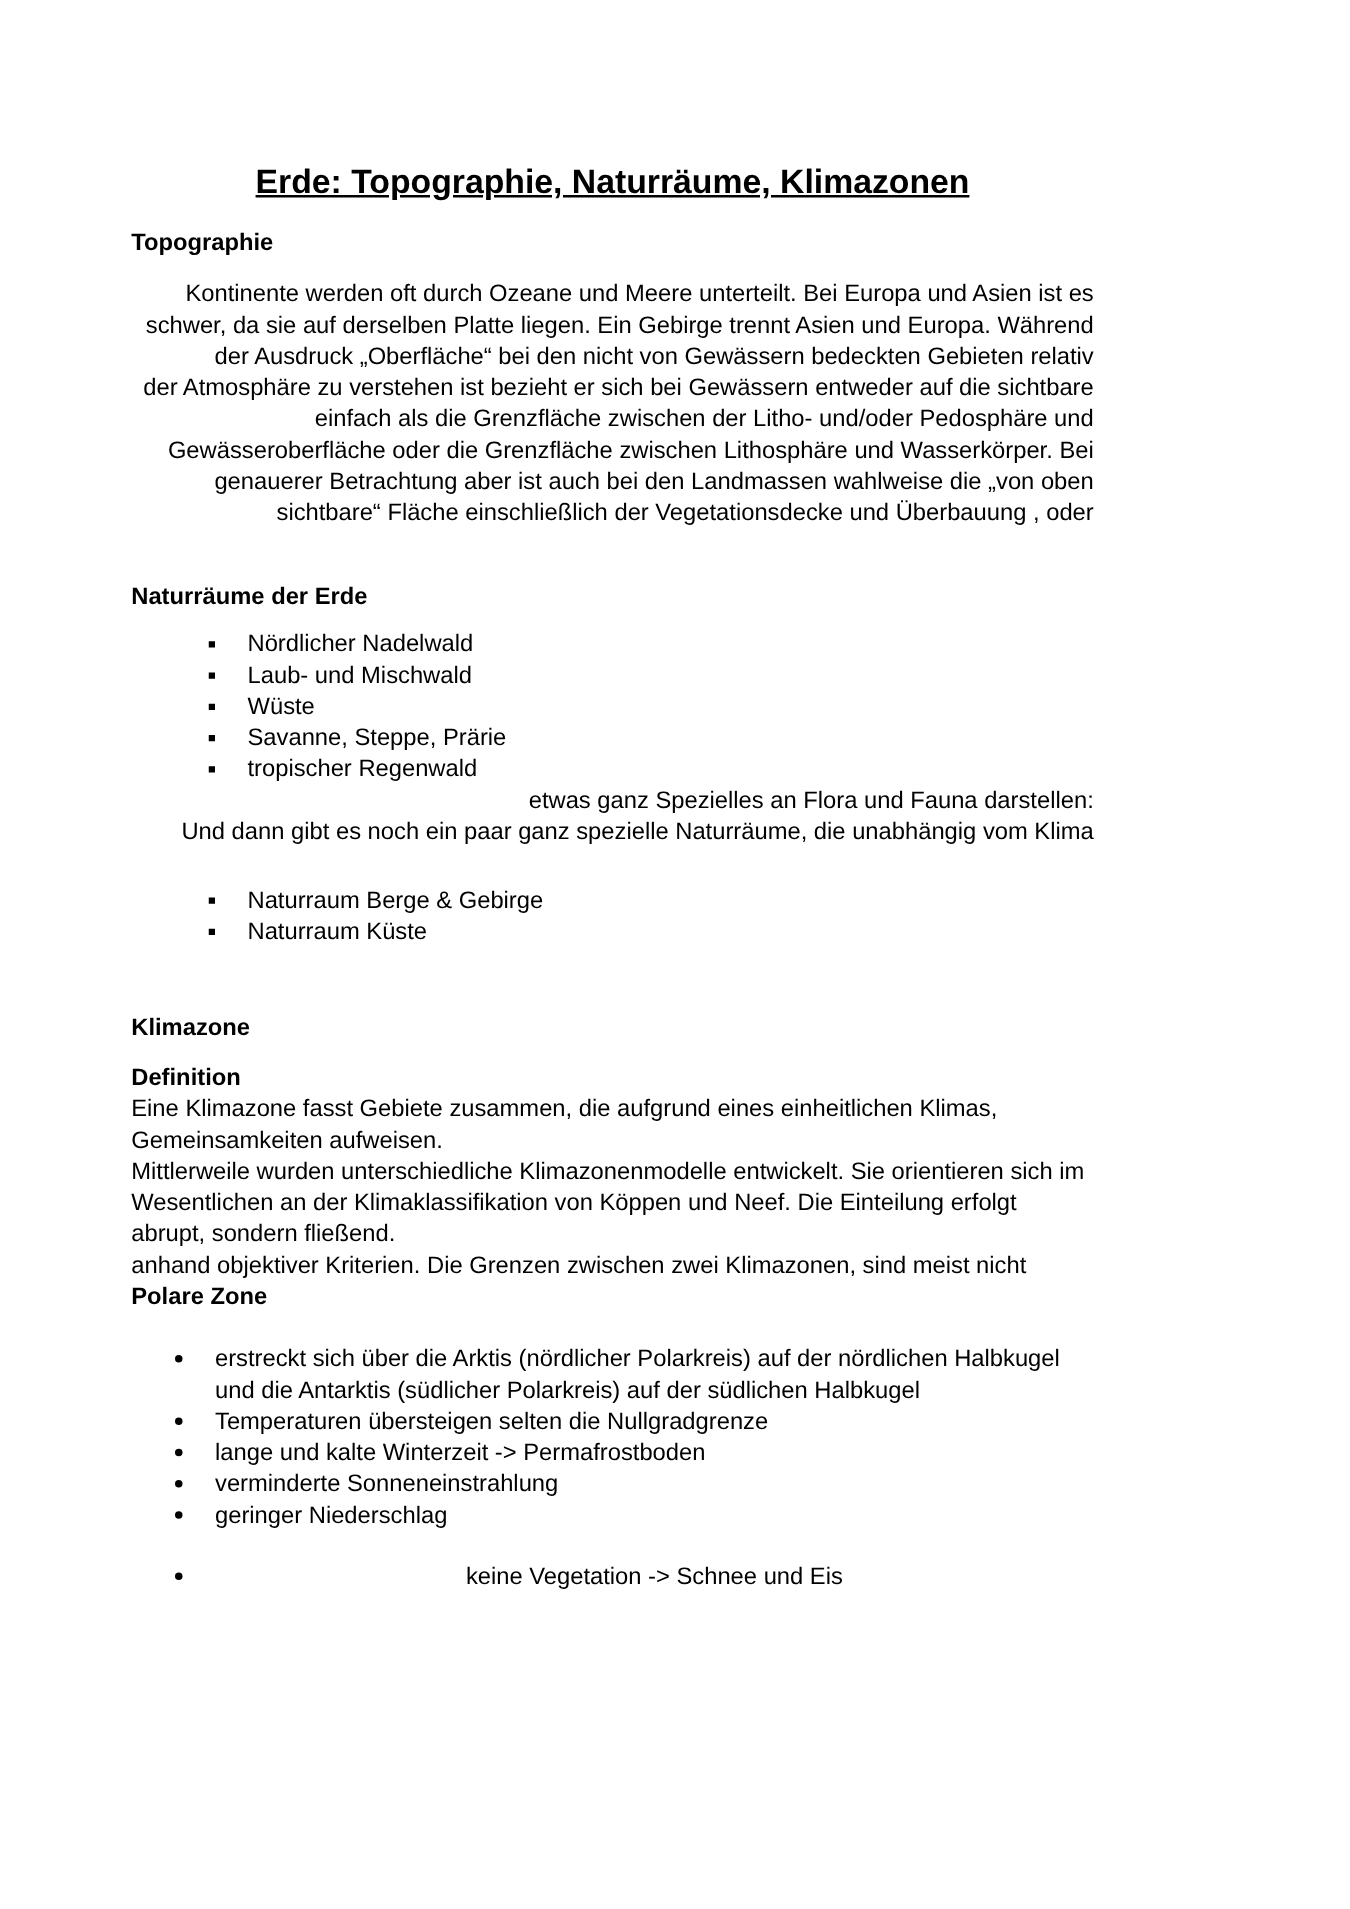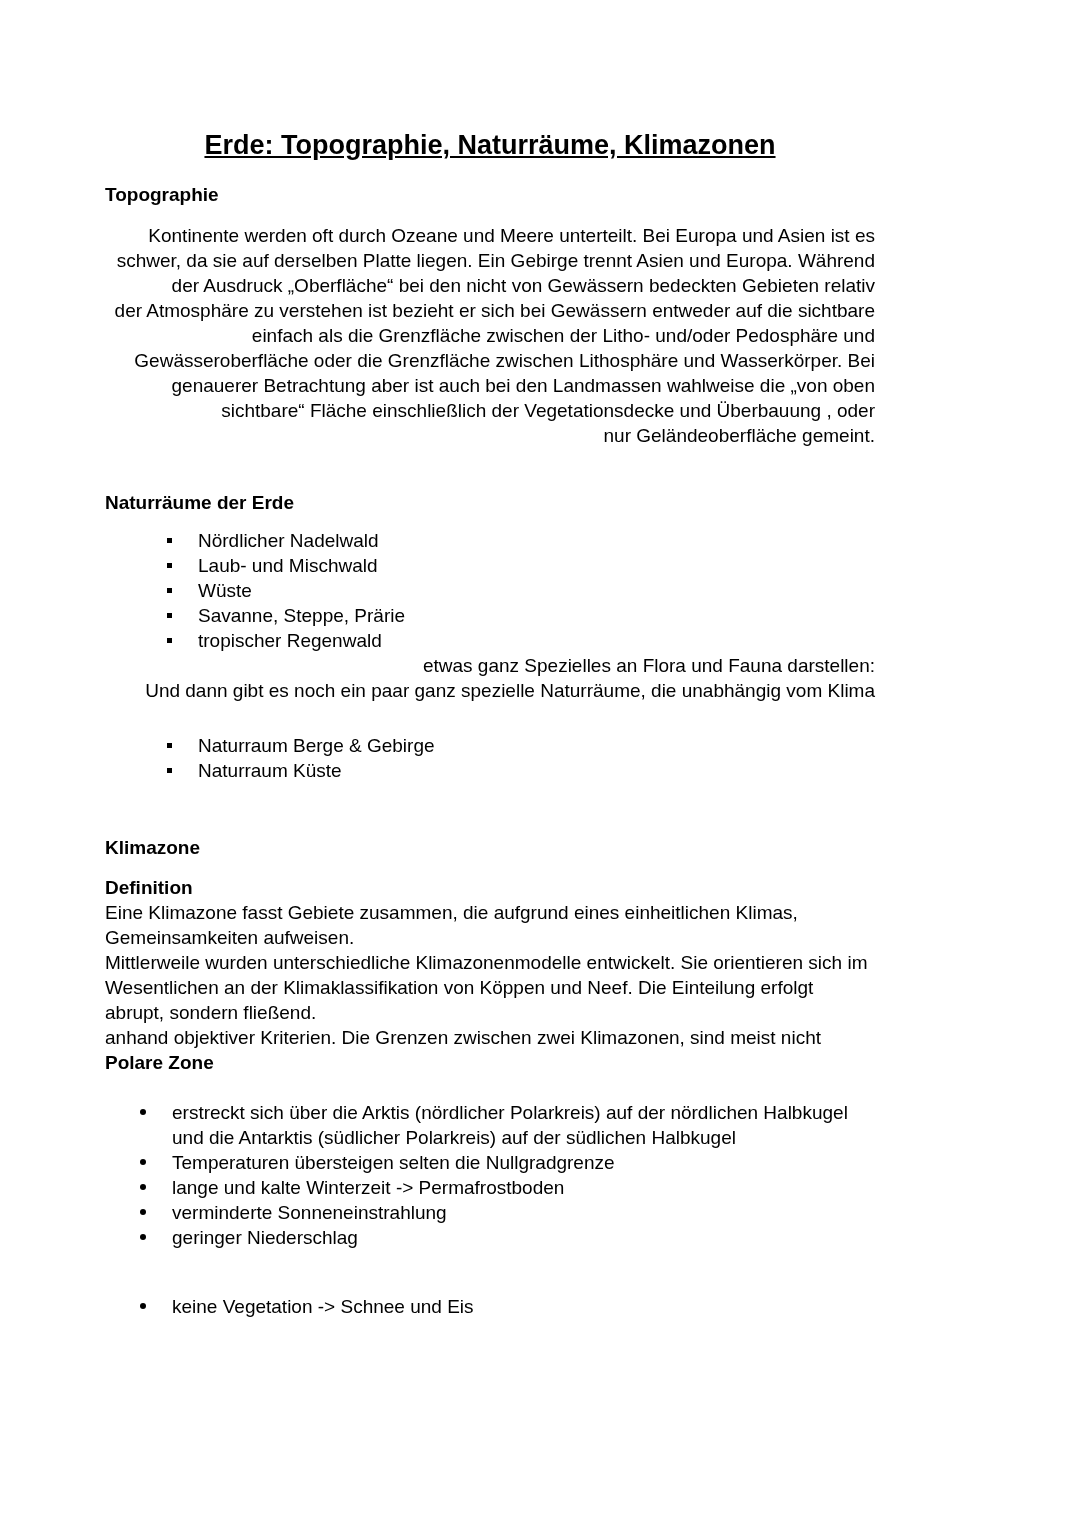--- a/index.html
+++ b/index.html
@@ -66,41 +66,40 @@
     left: 35px;
     top: 9px;
     width: 6px;
     height: 6px;
     border-radius: 50%;
     background: #000;
   }
   .round-list .bullet-item div { white-space: pre; }
 
   .veg-label { margin-top: 28px; }
-  .veg-list  { margin-top: 44px; }
+  .veg-list  { margin-top: 24px; text-align: center; }
 </style>
 </head>
 <body>
 
 <div class="page">
 
   <h1 class="title">Erde: Topographie, Naturräume, Klimazonen</h1>
 
   <section>
     <h2 class="heading">Topographie</h2>
     <div class="para">
         <div class="text-line">Kontinente werden oft durch Ozeane und Meere unterteilt. Bei Europa und Asien ist es</div>
         <div class="text-line">schwer, da sie auf derselben Platte liegen. Ein Gebirge trennt Asien und Europa. Während</div>
         <div class="text-line">der Ausdruck „Oberfläche“ bei den nicht von Gewässern bedeckten Gebieten relativ</div>
         <div class="text-line">der Atmosphäre zu verstehen ist bezieht er sich bei Gewässern entweder auf die sichtbare</div>
         <div class="text-line">einfach als die Grenzfläche zwischen der Litho- und/oder Pedosphäre und</div>
         <div class="text-line">Gewässeroberfläche oder die Grenzfläche zwischen Lithosphäre und Wasserkörper. Bei</div>
         <div class="text-line">genauerer Betrachtung aber ist auch bei den Landmassen wahlweise die „von oben</div>
         <div class="text-line">sichtbare“ Fläche einschließlich der Vegetationsdecke und Überbauung , oder</div>
-        <div class="text-line">nur Geländeoberfläche gemeint.</div>
       </div>
   </section>
 
   <section>
     <h2 class="heading h-natur">Naturräume der Erde</h2>
     <div class="square-list">
         <div class="bullet-item">Nördlicher Nadelwald</div>
         <div class="bullet-item">Laub- und Mischwald</div>
         <div class="bullet-item">Wüste</div>
         <div class="bullet-item">Savanne, Steppe, Prärie</div>

